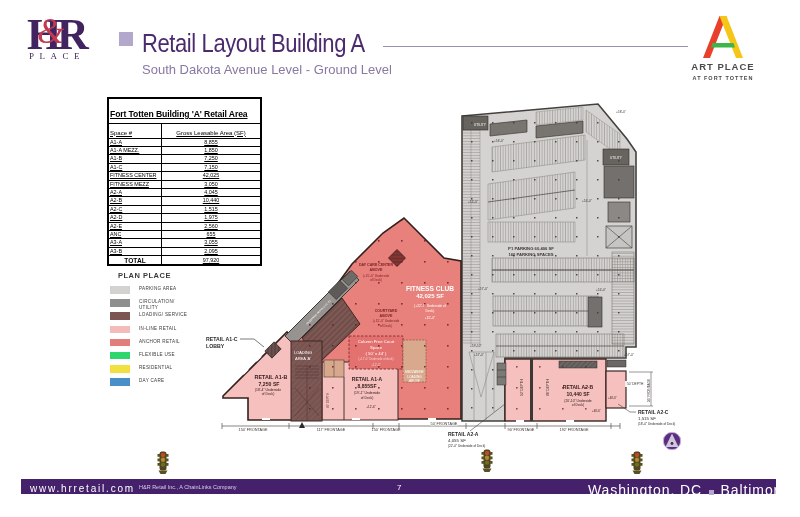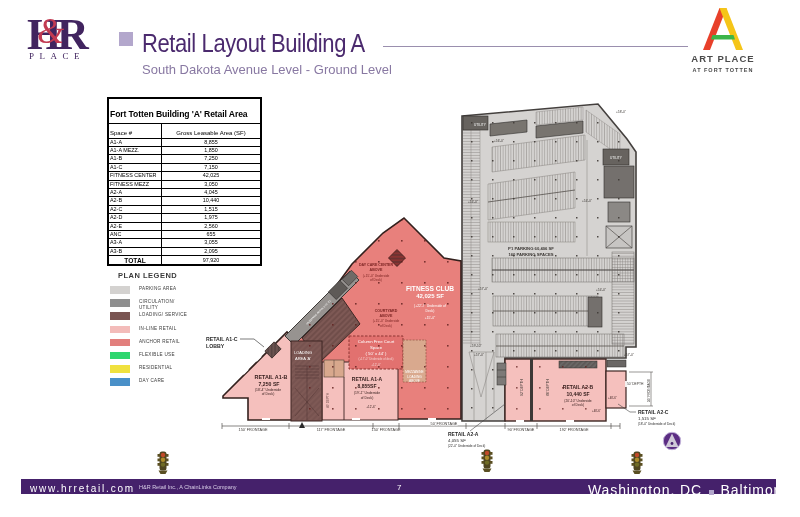--- a/index.html
+++ b/index.html
@@ -17,34 +17,34 @@
 </div>
 
 <div class="abs" style="left:119px;top:32px;width:14px;height:14px;background:#b3a7cc;"></div>
 
 <div class="abs" style="left:142px;top:28px;font-size:22px;color:#4b2a6e;letter-spacing:-0.4px;transform:scaleY(1.18);transform-origin:top left;">Retail Layout Building A</div>
 
 <div class="abs" style="left:383px;top:46px;width:305px;height:1px;background:#9a8fae;"></div>
 
 <div class="abs" style="left:142px;top:62px;font-size:13px;color:#8878a2;">South Dakota Avenue Level - Ground Level</div>
 
-<div class="abs" style="left:690px;top:4px;width:70px;height:72px;">
+<div class="abs" style="left:690px;top:12px;width:70px;height:72px;">
   <svg width="70" height="72" viewBox="0 0 70 72">
 
     <polygon points="29.5,4 36.5,4 20,46 13,46" fill="#e8402a"></polygon>
 
     <polygon points="29.5,4 36.5,4 53,46 46,46" fill="#f5c518"></polygon>
 
     <polygon points="22.5,31 43.5,31 45,35.5 21,35.5" fill="#3cb54a"></polygon>
     <text x="33" y="58" font-size="9.5" font-weight="bold" fill="#4a4a4a" text-anchor="middle" letter-spacing="1">ART PLACE</text>
     <text x="33" y="68" font-size="5.5" font-weight="bold" fill="#4a4a4a" text-anchor="middle" letter-spacing="1">AT FORT TOTTEN</text>
   </svg>
 </div>
 
-<div class="abs" style="left:107px;top:97px;width:155px;height:169px;border:2px solid #000;background:#fff;box-sizing:border-box;">
+<div class="abs" style="left:107px;top:97px;width:155px;height:169px;border:2px solid #000;background:#fff;box-sizing:border-box;text-decoration:underline;">
   <div style="height:25px;border-bottom:1px solid #000;font-weight:bold;font-size:8.6px;letter-spacing:-0.1px;padding:10px 0 0 1px;box-sizing:border-box;color:#000;white-space:nowrap;">Fort Totten Building 'A' Retail Area</div>
   <table style="border-collapse:collapse;width:100%;font-size:5.4px;color:#000;table-layout:fixed;line-height:1;">
     <tbody>
         <tr style="height:14px;">
           <td style="border-right:1px solid #000;border-bottom:1px solid #000;width:51px;padding:0 0 2px 1px;vertical-align:bottom;font-size:6px;">Space #</td>
           <td style="border-bottom:1px solid #000;text-align:center;vertical-align:bottom;padding-bottom:2px;font-size:6px;">Gross Leasable Area (SF)</td>
         </tr>
     <tr>
           <td class="c1">A1-A</td>
           <td class="c2">8,855</td>
@@ -107,21 +107,21 @@
         </tr>
   </tbody>
     </table>
 </div>
 <style>
  .c1{border-right:1px solid #000;border-bottom:1px solid #000;padding:0 0 0 1px;height:6.6px;vertical-align:middle;}
  .c2{border-bottom:1px solid #000;text-align:center;vertical-align:middle;}
 </style>
 
 <div class="abs" style="left:110px;top:271px;width:110px;">
-  <div style="font-size:7.5px;font-weight:bold;color:#3a3a3a;letter-spacing:.5px;margin-left:8px;">PLAN LEGEND</div>
+  <div style="font-size:7.5px;font-weight:bold;color:#3a3a3a;letter-spacing:.5px;margin-left:8px;">PLAN PLACE</div>
   <div style="margin-top:6px;">
 
     <div style="height:13.2px;"><span class="sw" style="background:#d4d2d0;"></span><span class="lb">PARKING AREA</span></div>
 
     <div style="height:13.2px;"><span class="sw" style="background:#8f8f8f;"></span><span class="lb">CIRCULATION/<br>UTILITY</span></div>
 
     <div style="height:13.2px;"><span class="sw" style="background:#7a5552;"></span><span class="lb">LOADING/ SERVICE</span></div>
 
     <div style="height:13.2px;"><span class="sw" style="background:#f3bcba;"></span><span class="lb">IN-LINE RETAIL</span></div>
 

